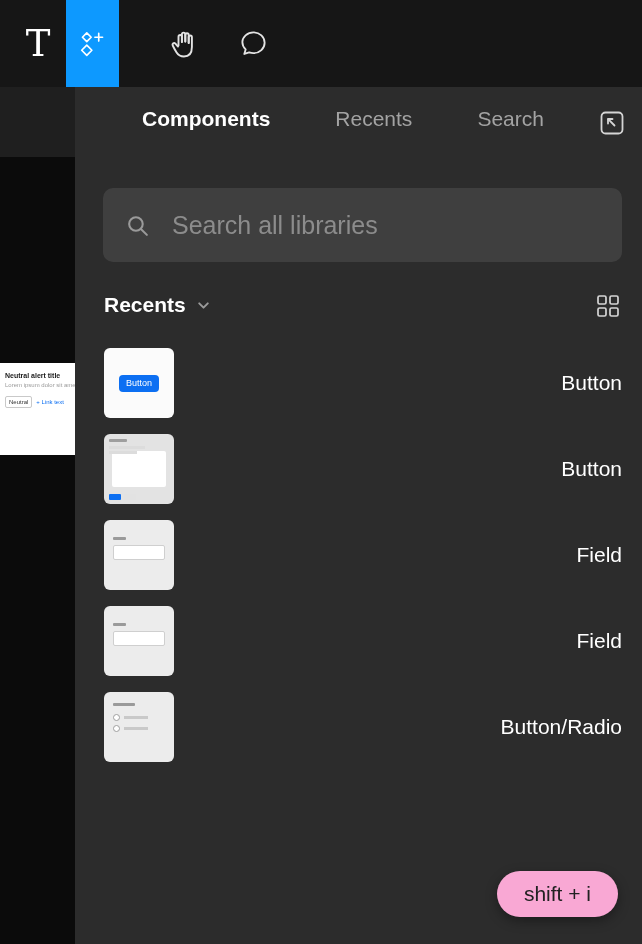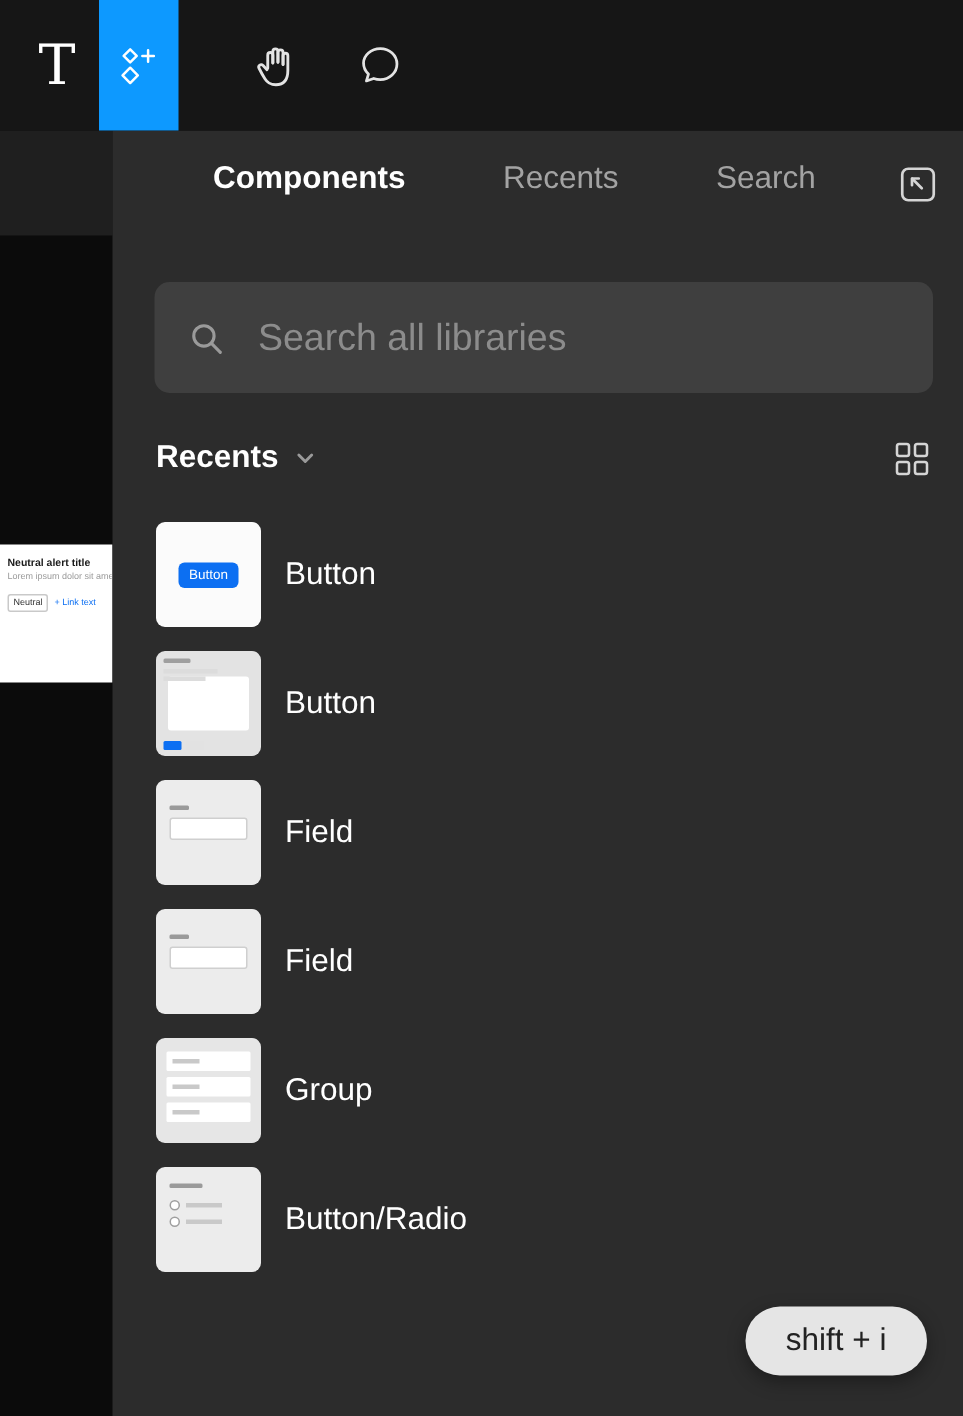--- a/index.html
+++ b/index.html
@@ -45,21 +45,21 @@
   .searchbar input { flex:1; background:transparent; border:none; outline:none;
     color:#e8e8e8; font-size:25px; font-family:inherit; }
   .searchbar input::placeholder { color:#8c8c8c; }
 
   .recents { position:absolute; top:203px; left:29px; height:30px; display:flex; align-items:center; gap:10px; }
   .recents-title { color:#ffffff; font-size:21px; font-weight:700; }
   .grid-btn { position:absolute; top:204px; right:19px; width:30px; height:30px;
     display:flex; align-items:center; justify-content:center; }
 
   .list { position:absolute; top:261px; left:29px; right:20px; }
-  .row { display:flex; align-items:center; gap:16px; height:70px; margin-bottom:16px; cursor:default; }
+  .row { display:flex; align-items:center; gap:16px; height:70px; margin-bottom:16px; cursor:default;justify-content:space-between; }
   .label { color:#ffffff; font-size:21px; }
 
   .thumb { width:70px; height:70px; border-radius:6px; background:#ececec; position:relative; overflow:hidden; flex:none; }
   .thumb i, .thumb b { display:block; position:absolute; }
 
   .thumb-button { background:#fbfbfb; display:flex; align-items:center; justify-content:center; }
   .mini-btn { background:#0c6ff2; color:#fff; font-size:9px; padding:4px 7px; border-radius:4px; line-height:1; }
 
   .thumb-modal { background:#e3e3e3; }
   .m-card { position:absolute; left:8px; top:17px; width:54px; height:36px; background:#fff; border-radius:2px; }
@@ -82,21 +82,21 @@
   .g-r1 { top:9px; } .g-r2 { top:26px; } .g-r3 { top:43px; }
   .g-row i { position:absolute; left:4px; top:5px; width:18px; height:2.5px; background:#c9c9c9; }
 
   .r-title { left:9px; top:11px; width:22px; height:3px; background:#9a9a9a; border-radius:1px; }
   .r-dot  { width:7px; height:7px; border:1.5px solid #9f9f9f; border-radius:50%; box-sizing:border-box; background:#fff; }
   .r-d1 { left:9px; top:22px; } .r-d2 { left:9px; top:33px; }
   .r-l  { left:20px; width:24px; height:2.5px; background:#c9c9c9; }
   .r-l1 { top:24px; } .r-l2 { top:35px; }
 
   .hint-pill { position:absolute; right:24px; bottom:27px; height:46px; line-height:46px; padding:0 27px;
-    background:#e5e5e5; color:#222; font-size:21px; border-radius:23px; z-index:4;
+    background:#f9a8d4; color:#222; font-size:21px; border-radius:23px; z-index:4;
     box-shadow:0 4px 12px rgba(0,0,0,.35); }
 
   svg { display:block; }
 </style>
 </head>
 <body>
 
 <div class="toolbar">
   <div class="tool tool-text">
     <span>T</span>
@@ -220,34 +220,20 @@
 
     <div class="row">
       <div class="thumb">
         <i class="f-label"></i>
           <b class="f-input"></b>
       </div>
       <div class="label">Field</div>
     </div>
 
 
-    <div class="row">
-      <div class="thumb thumb-group">
-        <span class="g-row g-r1">
-            <i></i>
-          </span>
-        <span class="g-row g-r2">
-            <i></i>
-          </span>
-        <span class="g-row g-r3">
-            <i></i>
-          </span>
-      </div>
-      <div class="label">Group</div>
-    </div>
 
     <div class="row">
       <div class="thumb">
         <i class="r-title"></i>
         <b class="r-dot r-d1"></b>
           <i class="r-l r-l1"></i>
         <b class="r-dot r-d2"></b>
           <i class="r-l r-l2"></i>
       </div>
       <div class="label">Button/Radio</div>

